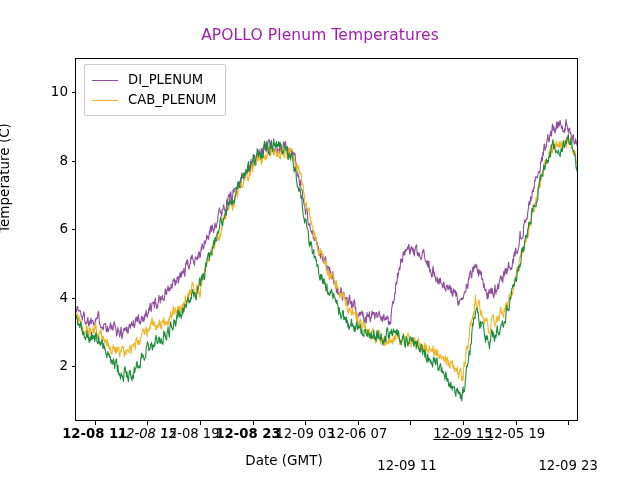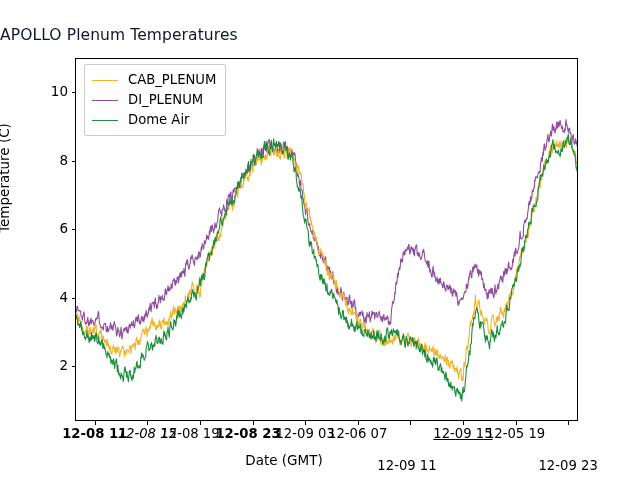--- a/index.html
+++ b/index.html
@@ -19,23 +19,23 @@
     position: relative;
     width: 640px;
     height: 480px;
     background: #ffffff;
   }
   #chart-title {
     position: absolute;
     left: 0;
     top: 26px;
     width: 640px;
-    text-align: left;
+    text-align: center;
     font-size: 15.5px;
-    color: #0f172a;
+    color: #a21caf;
     letter-spacing: 0.1px;
   }
   #plot-area {
     position: absolute;
     left: 75px;
     top: 58px;
     width: 503px;
     height: 363px;
     border: 1.1px solid #000000;
     box-sizing: border-box;
@@ -180,26 +180,22 @@
   <div id="plot-area">
     <svg id="plot-svg" viewBox="0 0 503 363" preserveAspectRatio="none">
         <polyline points="0.00,251.74 0.46,254.29 0.91,249.22 1.37,248.58 1.83,250.88 2.29,253.01 2.74,252.91 3.20,252.94 3.66,253.32 4.12,253.86 4.57,253.20 5.03,258.30 5.49,258.54 5.94,259.64 6.40,262.68 6.86,257.93 7.32,257.95 7.77,254.15 8.23,255.47 8.69,262.34 9.15,265.03 9.60,266.57 10.06,264.91 10.52,265.93 10.97,265.32 11.43,261.64 11.89,259.83 12.35,264.87 12.80,268.55 13.26,264.52 13.72,267.23 14.18,262.40 14.63,265.54 15.09,260.51 15.55,266.01 16.00,263.06 16.46,262.68 16.92,262.85 17.38,264.03 17.83,267.40 18.29,267.64 18.75,266.41 19.21,264.77 19.66,261.04 20.12,262.47 20.58,260.42 21.03,260.85 21.49,260.95 21.95,256.91 22.41,253.78 22.86,255.19 23.32,263.16 23.78,266.44 24.24,267.31 24.69,269.41 25.15,270.68 25.61,270.12 26.06,269.22 26.52,270.03 26.98,271.52 27.44,272.54 27.89,267.01 28.35,266.31 28.81,266.30 29.27,265.70 29.72,265.89 30.18,271.87 30.64,274.03 31.09,274.46 31.55,268.68 32.01,272.39 32.47,274.01 32.92,272.42 33.38,270.55 33.84,269.64 34.30,267.55 34.75,265.30 35.21,271.94 35.67,267.67 36.12,267.82 36.58,271.59 37.04,272.81 37.50,269.35 37.95,266.87 38.41,264.11 38.87,266.20 39.33,268.07 39.78,270.30 40.24,273.18 40.70,278.50 41.15,277.57 41.61,274.34 42.07,269.76 42.53,273.50 42.98,272.64 43.44,276.98 43.90,279.50 44.36,277.62 44.81,273.09 45.27,269.61 45.73,277.23 46.18,281.59 46.64,278.53 47.10,274.71 47.56,273.66 48.01,271.34 48.47,273.33 48.93,270.55 49.39,271.42 49.84,272.27 50.30,269.61 50.76,274.17 51.21,269.67 51.67,274.32 52.13,275.94 52.59,273.39 53.04,269.03 53.50,267.47 53.96,266.72 54.42,270.80 54.87,267.14 55.33,267.49 55.79,264.23 56.24,268.00 56.70,268.30 57.16,268.16 57.62,262.97 58.07,268.44 58.53,270.20 58.99,268.58 59.45,264.73 59.90,260.27 60.36,263.11 60.82,259.54 61.27,262.74 61.73,264.17 62.19,259.08 62.65,257.15 63.10,260.70 63.56,265.61 64.02,263.50 64.48,266.55 64.93,266.10 65.39,261.25 65.85,258.88 66.30,259.06 66.76,263.37 67.22,260.07 67.68,261.03 68.13,264.50 68.59,257.62 69.05,261.63 69.51,256.03 69.96,257.97 70.42,252.74 70.88,257.79 71.33,259.10 71.79,259.55 72.25,255.05 72.71,255.51 73.16,250.28 73.62,253.16 74.08,248.55 74.54,245.68 74.99,250.55 75.45,254.19 75.91,248.99 76.36,245.60 76.82,244.62 77.28,244.66 77.74,245.75 78.19,244.41 78.65,249.97 79.11,244.05 79.57,240.01 80.02,245.86 80.48,247.28 80.94,251.03 81.39,247.78 81.85,250.39 82.31,245.24 82.77,244.30 83.22,237.68 83.68,240.62 84.14,240.01 84.60,245.26 85.05,238.54 85.51,242.12 85.97,241.12 86.42,241.31 86.88,237.74 87.34,242.33 87.80,242.24 88.25,242.89 88.71,241.60 89.17,237.01 89.63,231.06 90.08,233.23 90.54,236.46 91.00,236.84 91.45,231.50 91.91,232.09 92.37,228.09 92.83,232.79 93.28,233.15 93.74,229.93 94.20,232.70 94.66,231.41 95.11,230.39 95.57,226.37 96.03,229.18 96.48,230.60 96.94,226.52 97.40,222.05 97.86,223.01 98.31,222.24 98.77,220.85 99.23,226.16 99.69,227.74 100.14,222.69 100.60,223.60 101.06,225.40 101.51,219.58 101.97,219.83 102.43,218.61 102.89,224.85 103.34,221.97 103.80,219.56 104.26,215.33 104.72,218.14 105.17,219.77 105.63,213.95 106.09,218.37 106.54,214.71 107.00,213.45 107.46,215.13 107.92,214.75 108.37,210.58 108.83,216.43 109.29,218.59 109.75,211.02 110.20,205.39 110.66,206.20 111.12,202.79 111.57,206.25 112.03,201.66 112.49,207.71 112.95,208.82 113.40,211.70 113.86,208.83 114.32,206.18 114.78,205.70 115.23,199.08 115.69,201.28 116.15,198.13 116.60,196.95 117.06,200.68 117.52,201.47 117.98,204.52 118.43,205.81 118.89,207.58 119.35,202.53 119.81,199.06 120.26,199.05 120.72,200.44 121.18,201.23 121.63,201.71 122.09,197.98 122.55,200.93 123.01,195.20 123.46,193.75 123.92,194.47 124.38,199.79 124.84,198.28 125.29,194.80 125.75,189.16 126.21,192.00 126.66,185.58 127.12,187.60 127.58,187.83 128.04,191.11 128.49,188.57 128.95,182.83 129.41,183.62 129.87,185.83 130.32,182.77 130.78,181.70 131.24,176.94 131.69,180.59 132.15,177.96 132.61,179.07 133.07,181.41 133.52,178.22 133.98,173.10 134.44,176.00 134.90,168.98 135.35,167.93 135.81,173.39 136.27,170.36 136.72,166.73 137.18,168.57 137.64,172.09 138.10,174.53 138.55,170.95 139.01,171.27 139.47,164.80 139.93,169.22 140.38,166.94 140.84,169.56 141.30,166.32 141.75,163.76 142.21,163.30 142.67,157.27 143.13,153.03 143.58,151.77 144.04,149.57 144.50,152.14 144.96,154.49 145.41,153.69 145.87,156.59 146.33,158.06 146.78,151.15 147.24,151.63 147.70,151.60 148.16,146.51 148.61,149.19 149.07,149.83 149.53,153.37 149.99,151.66 150.44,153.56 150.90,150.07 151.36,141.38 151.81,142.82 152.27,146.24 152.73,138.66 153.19,136.76 153.64,135.92 154.10,138.02 154.56,140.51 155.02,134.19 155.47,133.68 155.93,139.38 156.39,140.86 156.84,142.71 157.30,136.46 157.76,131.52 158.22,131.02 158.67,134.03 159.13,129.86 159.59,130.13 160.05,130.13 160.50,129.57 160.96,130.31 161.42,132.46 161.87,129.20 162.33,123.70 162.79,128.18 163.25,128.06 163.70,124.95 164.16,129.12 164.62,127.53 165.08,129.48 165.53,128.37 165.99,119.73 166.45,114.75 166.90,118.42 167.36,119.01 167.82,118.50 168.28,120.40 168.73,121.66 169.19,120.34 169.65,119.62 170.11,114.64 170.56,116.63 171.02,113.61 171.48,114.44 171.93,111.74 172.39,111.73 172.85,106.89 173.31,113.32 173.76,110.63 174.22,107.65 174.68,112.06 175.14,105.23 175.59,100.78 176.05,104.49 176.51,109.22 176.96,106.38 177.42,107.18 177.88,104.09 178.34,100.49 178.79,99.52 179.25,96.59 179.71,100.31 180.17,102.15 180.62,101.75 181.08,105.85 181.54,100.37 181.99,95.41 182.45,92.53 182.91,98.61 183.37,95.85 183.82,90.70 184.28,97.28 184.74,95.12 185.20,96.11 185.65,92.63 186.11,89.92 186.57,93.73 187.02,95.99 187.48,91.67 187.94,88.88 188.40,91.17 188.85,86.39 189.31,87.10 189.77,84.10 190.23,92.10 190.68,86.00 191.14,86.92 191.60,93.63 192.05,92.37 192.51,86.08 192.97,83.51 193.43,81.35 193.88,81.09 194.34,81.81 194.80,88.81 195.26,84.01 195.71,84.01 196.17,89.56 196.63,91.83 197.08,87.47 197.54,92.67 198.00,93.32 198.46,95.84 198.91,91.13 199.37,90.92 199.83,93.16 200.29,87.24 200.74,93.06 201.20,93.60 201.66,96.46 202.11,89.72 202.57,93.73 203.03,90.83 203.49,93.58 203.94,94.76 204.40,88.92 204.86,87.88 205.32,92.54 205.77,87.52 206.23,93.48 206.69,90.04 207.14,91.32 207.60,91.91 208.06,85.98 208.52,83.33 208.97,84.61 209.43,89.22 209.89,85.00 210.35,83.10 210.80,90.15 211.26,89.42 211.72,94.21 212.17,87.78 212.63,90.03 213.09,91.03 213.55,95.56 214.00,91.74 214.46,93.06 214.92,97.70 215.38,100.17 215.83,95.96 216.29,97.72 216.75,90.71 217.20,94.52 217.66,97.56 218.12,94.42 218.58,94.23 219.03,96.77 219.49,94.39 219.95,96.04 220.41,100.84 220.86,108.39 221.32,105.18 221.78,112.71 222.23,117.50 222.69,115.07 223.15,118.59 223.61,117.64 224.06,122.18 224.52,127.52 224.98,125.11 225.44,122.22 225.89,130.90 226.35,131.29 226.81,131.57 227.26,132.79 227.72,140.93 228.18,140.29 228.64,144.45 229.09,146.84 229.55,146.23 230.01,151.64 230.47,156.61 230.92,153.07 231.38,150.92 231.84,149.92 232.29,152.53 232.75,161.53 233.21,166.43 233.67,166.96 234.12,167.38 234.58,165.51 235.04,169.38 235.50,171.62 235.95,173.52 236.41,173.23 236.87,175.98 237.32,173.95 237.78,171.73 238.24,180.36 238.70,179.04 239.15,182.55 239.61,182.54 240.07,182.22 240.53,179.13 240.98,179.18 241.44,184.09 241.90,186.93 242.35,184.74 242.81,191.82 243.27,188.39 243.73,193.89 244.18,197.83 244.64,196.95 245.10,195.98 245.56,200.31 246.01,194.47 246.47,196.97 246.93,195.01 247.38,202.36 247.84,197.71 248.30,204.88 248.76,204.34 249.21,204.44 249.67,200.52 250.13,199.78 250.59,198.73 251.04,205.62 251.50,212.42 251.96,207.75 252.41,211.48 252.87,208.56 253.33,214.96 253.79,209.22 254.24,212.39 254.70,209.79 255.16,217.94 255.62,213.11 256.07,217.35 256.53,220.93 256.99,221.12 257.44,216.65 257.90,213.85 258.36,221.01 258.82,225.98 259.27,225.51 259.73,222.73 260.19,227.01 260.65,229.09 261.10,230.73 261.56,234.88 262.02,230.27 262.47,231.79 262.93,236.57 263.39,233.80 263.85,236.76 264.30,236.46 264.76,235.67 265.22,237.36 265.68,232.04 266.13,229.69 266.59,235.66 267.05,238.45 267.50,242.72 267.96,235.56 268.42,237.00 268.88,234.41 269.33,239.24 269.79,239.38 270.25,240.86 270.71,241.22 271.16,239.79 271.62,245.36 272.08,239.70 272.53,246.55 272.99,247.61 273.45,246.10 273.91,241.95 274.36,238.82 274.82,237.25 275.28,245.71 275.74,246.08 276.19,243.56 276.65,249.98 277.11,243.97 277.56,250.29 278.02,248.81 278.48,248.63 278.94,244.08 279.39,241.95 279.85,243.97 280.31,251.02 280.77,249.70 281.22,256.09 281.68,258.14 282.14,260.62 282.59,260.90 283.05,259.75 283.51,258.78 283.97,256.88 284.42,254.64 284.88,258.07 285.34,254.73 285.80,257.11 286.25,254.38 286.71,254.72 287.17,253.46 287.62,258.05 288.08,255.03 288.54,259.02 289.00,263.55 289.45,265.49 289.91,263.95 290.37,259.26 290.83,263.07 291.28,265.77 291.74,259.48 292.20,255.02 292.65,258.72 293.11,259.15 293.57,257.27 294.03,259.27 294.48,254.15 294.94,260.24 295.40,264.47 295.86,260.27 296.31,260.69 296.77,257.34 297.23,253.56 297.68,257.62 298.14,254.56 298.60,255.98 299.06,255.02 299.51,255.01 299.97,261.46 300.43,258.10 300.89,256.46 301.34,254.79 301.80,255.00 302.26,259.91 302.71,259.56 303.17,258.36 303.63,255.69 304.09,254.88 304.54,253.79 305.00,257.98 305.46,260.13 305.92,259.16 306.37,263.10 306.83,259.15 307.29,259.22 307.74,264.16 308.20,261.70 308.66,257.76 309.12,257.05 309.57,261.77 310.03,262.54 310.49,262.43 310.95,259.89 311.40,261.54 311.86,261.79 312.32,258.33 312.77,260.27 313.23,259.15 313.69,265.91 314.15,267.33 314.60,263.81 315.06,266.71 315.52,264.65 315.98,266.31 316.43,257.77 316.89,251.23 317.35,248.88 317.80,243.80 318.26,246.19 318.72,244.94 319.18,243.35 319.63,241.50 320.09,234.92 320.55,236.01 321.01,226.24 321.46,224.31 321.92,226.47 322.38,223.00 322.83,215.40 323.29,219.35 323.75,215.44 324.21,211.90 324.66,209.73 325.12,211.72 325.58,208.28 326.04,201.01 326.49,204.34 326.95,201.30 327.41,202.86 327.86,204.06 328.32,194.84 328.78,194.26 329.24,197.10 329.69,192.89 330.15,196.92 330.61,192.98 331.07,191.36 331.52,193.06 331.98,191.54 332.44,191.48 332.89,189.11 333.35,191.43 333.81,187.08 334.27,186.23 334.72,191.97 335.18,196.21 335.64,195.21 336.10,190.44 336.55,188.66 337.01,190.06 337.47,191.72 337.92,192.89 338.38,189.48 338.84,196.15 339.30,191.97 339.75,197.93 340.21,192.09 340.67,190.81 341.13,188.36 341.58,186.83 342.04,187.44 342.50,195.51 342.95,197.42 343.41,194.57 343.87,198.20 344.33,194.88 344.78,195.61 345.24,199.06 345.70,200.34 346.16,201.66 346.61,201.12 347.07,199.50 347.53,196.76 347.98,193.10 348.44,194.36 348.90,191.36 349.36,192.71 349.81,197.35 350.27,200.59 350.73,203.16 351.19,203.63 351.64,203.99 352.10,206.27 352.56,202.64 353.01,208.46 353.47,203.74 353.93,209.51 354.39,203.07 354.84,209.96 355.30,214.33 355.76,211.58 356.22,214.32 356.67,216.58 357.13,219.28 357.59,219.26 358.04,212.44 358.50,208.34 358.96,212.68 359.42,217.79 359.87,214.19 360.33,219.33 360.79,219.01 361.25,223.94 361.70,222.72 362.16,221.68 362.62,219.24 363.07,225.41 363.53,223.50 363.99,221.91 364.45,226.36 364.90,220.74 365.36,224.69 365.82,220.38 366.28,224.33 366.73,226.16 367.19,226.10 367.65,226.68 368.10,229.95 368.56,229.80 369.02,224.22 369.48,224.53 369.93,228.80 370.39,231.46 370.85,232.13 371.31,233.49 371.76,227.78 372.22,228.40 372.68,227.28 373.13,229.98 373.59,232.13 374.05,228.90 374.51,230.96 374.96,227.18 375.42,231.14 375.88,228.49 376.34,234.98 376.79,230.03 377.25,232.54 377.71,237.68 378.16,238.64 378.62,234.88 379.08,230.98 379.54,235.23 379.99,232.41 380.45,232.41 380.91,233.33 381.37,238.56 381.82,234.37 382.28,235.29 382.74,240.33 383.19,244.87 383.65,248.13 384.11,243.95 384.57,246.52 385.02,243.59 385.48,242.10 385.94,242.21 386.40,241.97 386.85,240.14 387.31,242.04 387.77,241.12 388.22,240.51 388.68,241.29 389.14,238.51 389.60,236.23 390.05,233.98 390.51,234.15 390.97,234.76 391.43,233.99 391.88,226.41 392.34,226.51 392.80,229.64 393.25,230.76 393.71,225.88 394.17,219.64 394.63,221.52 395.08,216.17 395.54,215.02 396.00,212.70 396.46,216.75 396.91,219.89 397.37,220.02 397.83,212.66 398.28,209.56 398.74,214.07 399.20,208.45 399.66,209.69 400.11,210.60 400.57,206.12 401.03,208.88 401.49,207.29 401.94,209.51 402.40,206.87 402.86,211.90 403.31,215.38 403.77,211.53 404.23,218.53 404.69,212.22 405.14,215.84 405.60,212.90 406.06,214.05 406.52,217.06 406.97,213.88 407.43,221.53 407.89,221.88 408.34,220.89 408.80,225.68 409.26,229.84 409.72,225.86 410.17,230.77 410.63,232.84 411.09,232.82 411.55,231.30 412.00,236.26 412.46,237.23 412.92,241.40 413.37,235.20 413.83,240.50 414.29,234.68 414.75,231.82 415.20,235.30 415.66,235.73 416.12,232.50 416.58,230.38 417.03,234.52 417.49,235.80 417.95,230.73 418.40,235.34 418.86,237.37 419.32,240.13 419.78,237.78 420.23,232.67 420.69,227.05 421.15,233.53 421.61,236.46 422.06,232.59 422.52,233.44 422.98,230.47 423.43,226.60 423.89,230.88 424.35,231.07 424.81,225.18 425.26,222.02 425.72,222.12 426.18,218.32 426.64,218.12 427.09,219.59 427.55,222.94 428.01,219.89 428.46,224.79 428.92,218.85 429.38,213.79 429.84,218.49 430.29,215.72 430.75,211.47 431.21,210.63 431.67,215.80 432.12,210.93 432.58,216.12 433.04,211.16 433.49,213.14 433.95,207.48 434.41,204.25 434.87,209.62 435.32,209.94 435.78,209.39 436.24,211.97 436.70,210.26 437.15,211.48 437.61,210.59 438.07,207.56 438.52,201.51 438.98,205.16 439.44,199.50 439.90,195.17 440.35,193.86 440.81,198.25 441.27,190.11 441.73,191.33 442.18,195.20 442.64,194.88 443.10,195.65 443.55,193.46 444.01,191.04 444.47,190.36 444.93,186.03 445.38,180.19 445.84,173.29 446.30,179.60 446.76,180.70 447.21,180.97 447.67,180.16 448.13,180.24 448.58,179.14 449.04,178.36 449.50,166.49 449.96,165.63 450.41,162.02 450.87,162.38 451.33,164.32 451.79,161.98 452.24,160.49 452.70,161.33 453.16,158.73 453.61,153.96 454.07,151.40 454.53,145.39 454.99,143.18 455.44,146.75 455.90,145.41 456.36,138.36 456.82,142.64 457.27,139.88 457.73,139.56 458.19,131.90 458.64,133.00 459.10,133.45 459.56,129.76 460.02,130.19 460.47,121.99 460.93,122.89 461.39,118.49 461.85,118.82 462.30,118.54 462.76,119.38 463.22,119.55 463.67,116.24 464.13,114.90 464.59,113.51 465.05,113.19 465.50,114.59 465.96,113.21 466.42,103.82 466.88,103.47 467.33,98.88 467.79,102.83 468.25,102.04 468.70,93.90 469.16,96.92 469.62,89.61 470.08,85.93 470.53,85.47 470.99,91.92 471.45,89.30 471.91,89.06 472.36,87.76 472.82,80.97 473.28,80.71 473.73,75.77 474.19,80.51 474.65,83.00 475.11,83.25 475.56,76.79 476.02,76.54 476.48,72.42 476.94,77.24 477.39,77.51 477.85,71.11 478.31,65.43 478.76,67.23 479.22,71.86 479.68,67.94 480.14,70.69 480.59,73.29 481.05,74.40 481.51,69.48 481.97,71.06 482.42,64.73 482.88,63.11 483.34,69.29 483.79,69.04 484.25,63.53 484.71,63.90 485.17,67.51 485.62,63.34 486.08,61.76 486.54,65.77 487.00,66.02 487.45,69.91 487.91,69.47 488.37,67.87 488.82,73.15 489.28,72.35 489.74,72.82 490.20,74.13 490.65,69.92 491.11,72.08 491.57,64.56 492.03,60.97 492.48,66.15 492.94,65.87 493.40,69.47 493.85,71.23 494.31,74.03 494.77,70.89 495.23,69.32 495.68,69.74 496.14,75.15 496.60,73.89 497.06,75.75 497.51,81.19 497.97,84.00 498.43,79.19 498.88,76.96 499.34,76.09 499.80,82.02 500.26,85.73 500.71,83.42 501.17,84.54 501.63,80.17 502.09,84.70 502.54,82.97 503.00,87.49" fill="none" stroke="#8e4e9e" stroke-width="1.1" stroke-linejoin="round" vector-effect="non-scaling-stroke"></polyline>
         <polyline points="0.00,256.62 0.46,260.01 0.91,256.66 1.37,255.56 1.83,257.31 2.29,265.22 2.74,260.47 3.20,259.01 3.66,263.46 4.12,262.01 4.57,266.84 5.03,268.37 5.49,266.69 5.94,271.57 6.40,269.63 6.86,271.04 7.32,274.38 7.77,276.36 8.23,276.83 8.69,277.49 9.15,275.49 9.60,273.25 10.06,273.55 10.52,267.50 10.97,274.39 11.43,269.68 11.89,271.98 12.35,275.94 12.80,277.36 13.26,274.79 13.72,270.20 14.18,269.61 14.63,274.48 15.09,277.26 15.55,277.65 16.00,275.50 16.46,271.88 16.92,272.45 17.38,269.77 17.83,275.86 18.29,274.78 18.75,271.65 19.21,266.62 19.66,270.80 20.12,266.96 20.58,274.32 21.03,278.83 21.49,281.46 21.95,276.77 22.41,280.75 22.86,278.87 23.32,275.08 23.78,274.49 24.24,273.33 24.69,275.84 25.15,271.87 25.61,278.18 26.06,284.10 26.52,281.36 26.98,278.22 27.44,278.99 27.89,283.03 28.35,283.20 28.81,284.98 29.27,281.48 29.72,284.78 30.18,282.87 30.64,288.10 31.09,288.09 31.55,282.10 32.01,288.65 32.47,285.92 32.92,290.46 33.38,291.60 33.84,292.46 34.30,288.70 34.75,293.40 35.21,296.21 35.67,294.78 36.12,296.82 36.58,290.04 37.04,289.98 37.50,287.47 37.95,291.31 38.41,290.11 38.87,294.58 39.33,289.86 39.78,296.27 40.24,292.68 40.70,290.08 41.15,294.97 41.61,293.65 42.07,290.43 42.53,289.52 42.98,290.21 43.44,297.10 43.90,299.24 44.36,296.29 44.81,293.30 45.27,293.96 45.73,290.96 46.18,290.24 46.64,288.92 47.10,288.48 47.56,291.64 48.01,293.50 48.47,299.48 48.93,296.09 49.39,293.54 49.84,293.62 50.30,297.54 50.76,293.16 51.21,292.13 51.67,292.65 52.13,293.54 52.59,293.55 53.04,295.30 53.50,291.60 53.96,287.88 54.42,289.38 54.87,290.59 55.33,296.16 55.79,290.04 56.24,288.34 56.70,287.40 57.16,289.49 57.62,287.64 58.07,285.57 58.53,285.98 58.99,287.03 59.45,292.27 59.90,285.87 60.36,281.67 60.82,279.72 61.27,281.80 61.73,285.45 62.19,287.06 62.65,282.97 63.10,286.78 63.56,283.15 64.02,287.04 64.48,284.25 64.93,280.00 65.39,279.84 65.85,276.19 66.30,275.22 66.76,274.29 67.22,271.43 67.68,271.95 68.13,273.41 68.59,277.08 69.05,276.27 69.51,271.68 69.96,271.51 70.42,269.25 70.88,275.61 71.33,279.08 71.79,272.90 72.25,271.01 72.71,273.73 73.16,273.57 73.62,272.16 74.08,268.71 74.54,271.23 74.99,264.64 75.45,266.13 75.91,263.47 76.36,260.18 76.82,267.21 77.28,263.43 77.74,264.95 78.19,268.88 78.65,264.63 79.11,267.27 79.57,267.70 80.02,272.14 80.48,268.49 80.94,272.08 81.39,267.76 81.85,268.35 82.31,270.20 82.77,268.10 83.22,265.32 83.68,262.31 84.14,268.13 84.60,264.07 85.05,270.65 85.51,268.66 85.97,271.49 86.42,265.22 86.88,262.47 87.34,263.04 87.80,265.51 88.25,259.99 88.71,264.64 89.17,267.67 89.63,266.51 90.08,263.99 90.54,264.19 91.00,267.07 91.45,265.42 91.91,264.16 92.37,268.84 92.83,261.83 93.28,265.68 93.74,259.70 94.20,259.42 94.66,256.93 95.11,253.60 95.57,261.69 96.03,257.65 96.48,259.06 96.94,256.01 97.40,251.58 97.86,248.75 98.31,256.90 98.77,254.17 99.23,252.52 99.69,250.24 100.14,253.83 100.60,257.06 101.06,255.48 101.51,253.00 101.97,249.05 102.43,253.49 102.89,248.65 103.34,251.56 103.80,254.51 104.26,248.29 104.72,248.37 105.17,253.10 105.63,254.40 106.09,252.88 106.54,246.89 107.00,247.11 107.46,250.05 107.92,244.54 108.37,247.17 108.83,248.97 109.29,246.26 109.75,238.10 110.20,242.74 110.66,244.73 111.12,246.49 111.57,244.58 112.03,237.86 112.49,235.41 112.95,237.03 113.40,239.97 113.86,232.65 114.32,237.25 114.78,234.43 115.23,231.87 115.69,236.04 116.15,229.14 116.60,224.30 117.06,224.95 117.52,227.15 117.98,227.36 118.43,231.71 118.89,234.24 119.35,235.60 119.81,237.07 120.26,238.39 120.72,233.98 121.18,226.53 121.63,233.47 122.09,230.87 122.55,236.06 123.01,230.79 123.46,234.21 123.92,237.07 124.38,239.94 124.84,237.45 125.29,228.96 125.75,224.62 126.21,228.03 126.66,220.18 127.12,216.31 127.58,217.88 128.04,221.77 128.49,218.41 128.95,210.37 129.41,213.47 129.87,213.22 130.32,209.14 130.78,205.20 131.24,207.92 131.69,199.57 132.15,202.43 132.61,201.54 133.07,203.02 133.52,203.70 133.98,197.94 134.44,198.93 134.90,197.35 135.35,192.03 135.81,192.79 136.27,193.42 136.72,196.64 137.18,190.80 137.64,187.91 138.10,183.52 138.55,188.49 139.01,190.34 139.47,186.85 139.93,182.98 140.38,181.68 140.84,181.07 141.30,176.00 141.75,174.70 142.21,177.03 142.67,178.73 143.13,181.78 143.58,182.79 144.04,182.02 144.50,175.74 144.96,178.62 145.41,178.52 145.87,169.44 146.33,171.77 146.78,164.14 147.24,160.44 147.70,159.87 148.16,162.10 148.61,158.22 149.07,156.78 149.53,161.30 149.99,154.97 150.44,160.45 150.90,155.27 151.36,151.45 151.81,152.87 152.27,150.63 152.73,149.83 153.19,151.74 153.64,150.01 154.10,144.70 154.56,141.52 155.02,141.19 155.47,144.79 155.93,144.97 156.39,145.09 156.84,149.93 157.30,152.29 157.76,146.42 158.22,144.47 158.67,148.45 159.13,143.41 159.59,140.75 160.05,135.37 160.50,132.23 160.96,135.52 161.42,133.48 161.87,133.23 162.33,139.17 162.79,132.85 163.25,129.66 163.70,128.20 164.16,128.49 164.62,128.69 165.08,124.22 165.53,125.71 165.99,122.75 166.45,128.74 166.90,128.12 167.36,129.42 167.82,127.90 168.28,122.78 168.73,122.92 169.19,119.00 169.65,115.85 170.11,116.54 170.56,112.75 171.02,112.08 171.48,114.05 171.93,120.57 172.39,121.90 172.85,119.25 173.31,122.64 173.76,118.26 174.22,112.71 174.68,117.38 175.14,115.02 175.59,110.99 176.05,106.03 176.51,107.12 176.96,108.93 177.42,113.88 177.88,108.25 178.34,105.17 178.79,104.62 179.25,100.33 179.71,107.61 180.17,105.83 180.62,106.63 181.08,103.69 181.54,99.40 181.99,97.10 182.45,99.44 182.91,102.30 183.37,101.16 183.82,100.76 184.28,96.21 184.74,100.91 185.20,97.03 185.65,102.93 186.11,106.48 186.57,99.52 187.02,103.62 187.48,98.24 187.94,98.72 188.40,96.40 188.85,98.71 189.31,100.18 189.77,101.61 190.23,96.25 190.68,96.40 191.14,100.67 191.60,100.30 192.05,98.11 192.51,91.91 192.97,89.02 193.43,87.52 193.88,91.57 194.34,89.95 194.80,91.81 195.26,97.63 195.71,96.37 196.17,90.74 196.63,92.53 197.08,88.38 197.54,87.64 198.00,94.31 198.46,90.80 198.91,96.68 199.37,92.96 199.83,92.57 200.29,92.87 200.74,89.85 201.20,96.07 201.66,98.09 202.11,94.67 202.57,97.77 203.03,91.89 203.49,95.36 203.94,98.29 204.40,99.96 204.86,98.06 205.32,100.66 205.77,92.17 206.23,87.61 206.69,95.15 207.14,88.69 207.60,95.74 208.06,90.78 208.52,96.05 208.97,99.63 209.43,98.01 209.89,93.81 210.35,91.58 210.80,87.06 211.26,90.76 211.72,96.93 212.17,100.63 212.63,94.76 213.09,96.27 213.55,94.10 214.00,88.94 214.46,93.57 214.92,89.44 215.38,94.84 215.83,89.95 216.29,90.92 216.75,97.60 217.20,99.25 217.66,102.31 218.12,96.68 218.58,99.83 219.03,100.68 219.49,100.91 219.95,105.50 220.41,109.50 220.86,111.36 221.32,113.33 221.78,105.49 222.23,108.70 222.69,107.61 223.15,110.83 223.61,107.55 224.06,114.99 224.52,112.74 224.98,115.05 225.44,116.17 225.89,115.12 226.35,117.72 226.81,126.24 227.26,124.83 227.72,125.49 228.18,127.13 228.64,135.00 229.09,135.31 229.55,141.15 230.01,147.07 230.47,146.73 230.92,147.32 231.38,144.14 231.84,152.07 232.29,152.62 232.75,152.94 233.21,151.93 233.67,150.98 234.12,149.63 234.58,157.28 235.04,160.15 235.50,159.00 235.95,166.32 236.41,163.35 236.87,166.99 237.32,168.06 237.78,169.10 238.24,175.19 238.70,178.98 239.15,176.55 239.61,173.69 240.07,178.04 240.53,181.30 240.98,182.38 241.44,179.80 241.90,185.63 242.35,190.85 242.81,191.13 243.27,193.83 243.73,196.46 244.18,197.21 244.64,195.52 245.10,190.52 245.56,192.82 246.01,194.78 246.47,192.57 246.93,198.43 247.38,197.61 247.84,195.08 248.30,199.91 248.76,198.89 249.21,205.94 249.67,203.23 250.13,203.58 250.59,205.77 251.04,208.32 251.50,205.17 251.96,211.92 252.41,217.14 252.87,214.47 253.33,211.17 253.79,217.23 254.24,221.56 254.70,218.98 255.16,216.83 255.62,215.80 256.07,220.84 256.53,217.12 256.99,215.77 257.44,216.36 257.90,215.34 258.36,220.89 258.82,218.55 259.27,223.17 259.73,226.21 260.19,225.87 260.65,230.94 261.10,226.21 261.56,222.68 262.02,230.77 262.47,228.67 262.93,229.62 263.39,230.07 263.85,234.28 264.30,235.16 264.76,240.24 265.22,238.98 265.68,235.51 266.13,237.59 266.59,237.71 267.05,235.36 267.50,236.18 267.96,240.06 268.42,235.69 268.88,239.75 269.33,241.78 269.79,238.81 270.25,243.35 270.71,248.18 271.16,241.78 271.62,244.64 272.08,249.43 272.53,253.70 272.99,253.96 273.45,256.23 273.91,250.88 274.36,250.60 274.82,253.39 275.28,251.15 275.74,252.14 276.19,257.23 276.65,256.76 277.11,256.30 277.56,250.17 278.02,256.13 278.48,256.91 278.94,255.98 279.39,254.64 279.85,255.33 280.31,254.67 280.77,254.73 281.22,261.14 281.68,264.66 282.14,260.50 282.59,255.80 283.05,263.03 283.51,268.00 283.97,269.41 284.42,265.62 284.88,263.96 285.34,261.28 285.80,262.66 286.25,264.79 286.71,270.47 287.17,270.48 287.62,271.08 288.08,267.38 288.54,263.42 289.00,264.76 289.45,268.10 289.91,270.00 290.37,267.30 290.83,270.98 291.28,276.53 291.74,271.74 292.20,276.00 292.65,272.66 293.11,277.76 293.57,273.34 294.03,276.40 294.48,271.47 294.94,276.96 295.40,276.38 295.86,280.62 296.31,282.58 296.77,277.16 297.23,273.00 297.68,273.42 298.14,270.46 298.60,276.19 299.06,278.70 299.51,281.07 299.97,279.10 300.43,281.97 300.89,285.70 301.34,284.71 301.80,283.03 302.26,282.52 302.71,277.09 303.17,277.06 303.63,273.42 304.09,273.73 304.54,272.78 305.00,273.70 305.46,281.61 305.92,286.86 306.37,283.85 306.83,282.84 307.29,280.62 307.74,283.35 308.20,285.88 308.66,280.33 309.12,282.55 309.57,287.86 310.03,288.28 310.49,286.21 310.95,287.14 311.40,285.89 311.86,282.32 312.32,284.91 312.77,286.66 313.23,284.66 313.69,285.78 314.15,280.87 314.60,284.79 315.06,279.36 315.52,284.75 315.98,284.73 316.43,284.49 316.89,282.50 317.35,284.50 317.80,286.64 318.26,282.29 318.72,279.88 319.18,284.47 319.63,278.53 320.09,282.03 320.55,276.87 321.01,282.14 321.46,276.07 321.92,276.51 322.38,276.29 322.83,274.82 323.29,280.85 323.75,277.32 324.21,280.68 324.66,282.07 325.12,287.07 325.58,284.41 326.04,287.38 326.49,285.54 326.95,285.32 327.41,282.91 327.86,279.75 328.32,276.09 328.78,279.08 329.24,282.19 329.69,286.69 330.15,285.15 330.61,288.81 331.07,284.33 331.52,281.72 331.98,284.38 332.44,278.87 332.89,276.25 333.35,275.49 333.81,276.66 334.27,279.43 334.72,286.34 335.18,281.44 335.64,285.59 336.10,286.27 336.55,289.50 337.01,285.56 337.47,283.23 337.92,284.11 338.38,279.90 338.84,286.41 339.30,288.75 339.75,282.72 340.21,280.09 340.67,286.19 341.13,285.53 341.58,283.95 342.04,285.70 342.50,285.11 342.95,289.92 343.41,284.51 343.87,280.29 344.33,284.97 344.78,289.06 345.24,290.59 345.70,285.87 346.16,287.62 346.61,291.33 347.07,293.70 347.53,290.82 347.98,287.88 348.44,290.30 348.90,290.22 349.36,294.20 349.81,289.71 350.27,285.35 350.73,290.91 351.19,294.28 351.64,287.39 352.10,290.96 352.56,293.15 353.01,292.07 353.47,294.70 353.93,295.66 354.39,294.66 354.84,288.36 355.30,292.00 355.76,292.07 356.22,291.85 356.67,294.08 357.13,291.74 357.59,294.11 358.04,291.75 358.50,288.31 358.96,295.05 359.42,298.13 359.87,295.75 360.33,291.05 360.79,294.14 361.25,298.50 361.70,297.11 362.16,292.58 362.62,298.20 363.07,292.63 363.53,299.95 363.99,299.91 364.45,299.36 364.90,301.18 365.36,296.64 365.82,297.45 366.28,298.82 366.73,301.79 367.19,299.27 367.65,299.11 368.10,300.38 368.56,299.76 369.02,300.49 369.48,303.56 369.93,304.15 370.39,300.52 370.85,297.86 371.31,303.16 371.76,307.41 372.22,302.19 372.68,299.96 373.13,299.94 373.59,308.49 374.05,303.55 374.51,307.52 374.96,310.48 375.42,310.93 375.88,306.29 376.34,303.74 376.79,305.12 377.25,306.12 377.71,303.23 378.16,307.42 378.62,311.23 379.08,307.78 379.54,308.70 379.99,314.51 380.45,311.70 380.91,310.94 381.37,311.01 381.82,314.07 382.28,311.93 382.74,309.43 383.19,316.70 383.65,315.26 384.11,321.23 384.57,317.79 385.02,313.34 385.48,313.01 385.94,311.30 386.40,310.89 386.85,319.35 387.31,323.36 387.77,319.45 388.22,323.41 388.68,322.40 389.14,312.20 389.60,304.66 390.05,309.40 390.51,306.21 390.97,306.45 391.43,296.49 391.88,290.68 392.34,288.69 392.80,289.56 393.25,292.26 393.71,286.87 394.17,281.28 394.63,280.76 395.08,273.86 395.54,268.76 396.00,263.98 396.46,268.38 396.91,262.98 397.37,262.40 397.83,261.91 398.28,257.68 398.74,260.94 399.20,254.31 399.66,256.64 400.11,248.06 400.57,244.97 401.03,237.49 401.49,244.14 401.94,249.02 402.40,250.79 402.86,250.39 403.31,248.14 403.77,245.71 404.23,242.73 404.69,242.39 405.14,247.15 405.60,252.13 406.06,255.57 406.52,257.80 406.97,252.96 407.43,255.33 407.89,259.32 408.34,259.46 408.80,260.49 409.26,263.92 409.72,265.56 410.17,266.56 410.63,260.45 411.09,262.64 411.55,262.97 412.00,263.06 412.46,260.29 412.92,263.97 413.37,265.28 413.83,273.01 414.29,275.24 414.75,275.86 415.20,276.74 415.66,273.18 416.12,273.24 416.58,267.63 417.03,262.53 417.49,258.97 417.95,258.87 418.40,258.26 418.86,256.87 419.32,262.08 419.78,264.88 420.23,265.50 420.69,269.34 421.15,265.25 421.61,265.84 422.06,259.75 422.52,262.12 422.98,264.09 423.43,258.34 423.89,259.27 424.35,262.01 424.81,263.12 425.26,255.70 425.72,254.29 426.18,249.66 426.64,250.40 427.09,256.23 427.55,253.83 428.01,254.37 428.46,257.16 428.92,258.38 429.38,259.96 429.84,250.83 430.29,254.17 430.75,253.17 431.21,246.22 431.67,250.53 432.12,252.52 432.58,244.62 433.04,247.75 433.49,250.89 433.95,243.88 434.41,243.32 434.87,236.98 435.32,241.70 435.78,238.33 436.24,234.64 436.70,233.89 437.15,233.52 437.61,236.09 438.07,237.17 438.52,236.65 438.98,233.48 439.44,229.77 439.90,225.17 440.35,223.87 440.81,220.39 441.27,217.85 441.73,223.20 442.18,215.10 442.64,210.01 443.10,213.35 443.55,214.31 444.01,209.31 444.47,209.41 444.93,203.29 445.38,199.68 445.84,198.52 446.30,199.03 446.76,195.45 447.21,191.22 447.67,196.42 448.13,191.91 448.58,193.94 449.04,194.33 449.50,188.30 449.96,192.04 450.41,188.21 450.87,184.66 451.33,182.68 451.79,184.52 452.24,179.38 452.70,176.51 453.16,179.38 453.61,179.84 454.07,178.49 454.53,172.06 454.99,170.10 455.44,167.47 455.90,163.52 456.36,165.58 456.82,167.88 457.27,159.88 457.73,157.77 458.19,150.73 458.64,151.14 459.10,152.09 459.56,153.51 460.02,153.74 460.47,145.32 460.93,147.64 461.39,147.25 461.85,139.11 462.30,139.33 462.76,141.58 463.22,135.36 463.67,129.04 464.13,131.49 464.59,126.70 465.05,124.51 465.50,127.84 465.96,129.60 466.42,122.13 466.88,123.03 467.33,116.10 467.79,118.11 468.25,112.76 468.70,117.73 469.16,111.10 469.62,109.73 470.08,104.13 470.53,105.41 470.99,101.88 471.45,102.14 471.91,101.16 472.36,104.95 472.82,104.85 473.28,103.39 473.73,104.19 474.19,103.83 474.65,98.27 475.11,92.05 475.56,95.20 476.02,92.47 476.48,88.42 476.94,86.35 477.39,90.15 477.85,92.13 478.31,94.47 478.76,88.93 479.22,86.56 479.68,81.88 480.14,86.02 480.59,88.14 481.05,86.86 481.51,88.76 481.97,85.42 482.42,82.25 482.88,87.88 483.34,87.09 483.79,85.80 484.25,88.46 484.71,85.81 485.17,82.93 485.62,88.96 486.08,84.76 486.54,88.03 487.00,82.61 487.45,88.45 487.91,92.45 488.37,89.84 488.82,89.82 489.28,86.39 489.74,85.98 490.20,86.16 490.65,82.43 491.11,80.90 491.57,85.01 492.03,87.92 492.48,89.31 492.94,82.76 493.40,79.18 493.85,77.14 494.31,82.76 494.77,83.90 495.23,84.01 495.68,86.03 496.14,80.80 496.60,78.83 497.06,83.60 497.51,89.98 497.97,89.01 498.43,90.93 498.88,93.31 499.34,95.59 499.80,91.64 500.26,94.84 500.71,95.88 501.17,93.05 501.63,96.71 502.09,103.24 502.54,104.28 503.00,105.73" fill="none" stroke="#f0b429" stroke-width="1.1" stroke-linejoin="round" vector-effect="non-scaling-stroke"></polyline>
         <polyline points="0.00,261.52 0.46,258.08 0.91,261.13 1.37,260.86 1.83,267.47 2.29,267.58 2.74,266.25 3.20,266.48 3.66,269.89 4.12,269.17 4.57,265.40 5.03,264.02 5.49,272.47 5.94,270.31 6.40,275.14 6.86,277.48 7.32,275.63 7.77,274.11 8.23,278.54 8.69,280.57 9.15,280.15 9.60,282.33 10.06,279.07 10.52,278.15 10.97,273.68 11.43,280.28 11.89,276.57 12.35,278.92 12.80,282.33 13.26,285.22 13.72,281.02 14.18,279.57 14.63,283.54 15.09,280.04 15.55,274.75 16.00,282.20 16.46,277.69 16.92,278.01 17.38,281.11 17.83,280.18 18.29,278.05 18.75,284.03 19.21,282.35 19.66,276.57 20.12,275.33 20.58,277.17 21.03,284.29 21.49,285.30 21.95,286.60 22.41,284.16 22.86,279.09 23.32,284.49 23.78,286.75 24.24,284.74 24.69,288.09 25.15,286.81 25.61,284.15 26.06,282.09 26.52,283.60 26.98,291.07 27.44,287.54 27.89,286.03 28.35,291.59 28.81,289.34 29.27,292.71 29.72,293.81 30.18,297.67 30.64,297.67 31.09,300.38 31.55,295.17 32.01,294.12 32.47,296.98 32.92,297.90 33.38,296.48 33.84,300.21 34.30,298.87 34.75,302.55 35.21,306.48 35.67,302.53 36.12,303.03 36.58,304.95 37.04,307.44 37.50,301.48 37.95,303.02 38.41,305.36 38.87,311.28 39.33,305.88 39.78,304.84 40.24,301.95 40.70,301.75 41.15,309.11 41.61,314.81 42.07,308.05 42.53,313.50 42.98,317.58 43.44,315.99 43.90,318.07 44.36,319.60 44.81,321.75 45.27,315.45 45.73,318.66 46.18,317.89 46.64,318.81 47.10,321.94 47.56,324.19 48.01,318.97 48.47,312.45 48.93,310.11 49.39,309.58 49.84,314.58 50.30,314.03 50.76,319.84 51.21,314.48 51.67,319.10 52.13,321.58 52.59,324.42 53.04,319.93 53.50,313.71 53.96,313.45 54.42,313.26 54.87,318.63 55.33,319.85 55.79,322.59 56.24,323.25 56.70,317.87 57.16,318.40 57.62,321.11 58.07,314.98 58.53,309.72 58.99,315.20 59.45,311.39 59.90,311.53 60.36,310.02 60.82,305.29 61.27,304.06 61.73,309.86 62.19,309.74 62.65,310.87 63.10,308.71 63.56,308.16 64.02,310.23 64.48,310.64 64.93,302.23 65.39,299.15 65.85,295.57 66.30,300.54 66.76,297.14 67.22,297.86 67.68,298.14 68.13,301.05 68.59,302.96 69.05,301.40 69.51,300.70 69.96,299.60 70.42,291.08 70.88,288.60 71.33,287.18 71.79,284.12 72.25,285.79 72.71,287.68 73.16,293.19 73.62,293.03 74.08,291.11 74.54,290.96 74.99,286.62 75.45,287.02 75.91,285.13 76.36,290.79 76.82,292.80 77.28,287.56 77.74,289.63 78.19,288.16 78.65,286.11 79.11,288.92 79.57,282.08 80.02,279.85 80.48,277.97 80.94,281.10 81.39,285.84 81.85,285.92 82.31,285.79 82.77,280.71 83.22,280.93 83.68,279.59 84.14,285.03 84.60,286.09 85.05,283.37 85.51,280.82 85.97,284.25 86.42,286.34 86.88,284.28 87.34,286.92 87.80,278.39 88.25,273.40 88.71,278.56 89.17,275.14 89.63,278.15 90.08,280.51 90.54,282.17 91.00,282.45 91.45,273.98 91.91,274.44 92.37,269.69 92.83,273.87 93.28,277.49 93.74,279.81 94.20,271.01 94.66,266.09 95.11,263.95 95.57,268.50 96.03,269.86 96.48,270.47 96.94,272.46 97.40,272.33 97.86,269.16 98.31,262.06 98.77,265.24 99.23,262.90 99.69,267.37 100.14,268.69 100.60,264.33 101.06,258.10 101.51,261.35 101.97,256.41 102.43,252.51 102.89,253.35 103.34,259.27 103.80,259.55 104.26,253.86 104.72,257.88 105.17,256.96 105.63,260.97 106.09,258.62 106.54,256.41 107.00,250.37 107.46,255.93 107.92,250.16 108.37,253.75 108.83,250.27 109.29,246.49 109.75,246.91 110.20,248.47 110.66,250.36 111.12,243.28 111.57,243.52 112.03,241.59 112.49,239.38 112.95,242.80 113.40,245.24 113.86,242.66 114.32,244.46 114.78,244.05 115.23,239.81 115.69,241.67 116.15,235.85 116.60,235.57 117.06,231.77 117.52,233.89 117.98,236.15 118.43,239.61 118.89,234.84 119.35,234.74 119.81,238.04 120.26,240.96 120.72,242.38 121.18,237.33 121.63,234.08 122.09,228.96 122.55,232.05 123.01,228.50 123.46,228.08 123.92,222.84 124.38,219.84 124.84,227.71 125.29,223.56 125.75,222.03 126.21,217.49 126.66,222.25 127.12,220.18 127.58,215.46 128.04,216.26 128.49,219.85 128.95,221.89 129.41,217.80 129.87,209.54 130.32,205.01 130.78,208.86 131.24,203.77 131.69,201.73 132.15,198.96 132.61,196.02 133.07,194.62 133.52,198.25 133.98,202.29 134.44,195.41 134.90,196.01 135.35,194.69 135.81,196.00 136.27,197.25 136.72,188.90 137.18,191.13 137.64,189.53 138.10,183.71 138.55,182.19 139.01,186.81 139.47,180.58 139.93,179.06 140.38,183.54 140.84,182.91 141.30,182.42 141.75,175.83 142.21,173.58 142.67,173.74 143.13,175.28 143.58,170.96 144.04,170.10 144.50,164.04 144.96,160.46 145.41,158.75 145.87,162.68 146.33,166.26 146.78,164.00 147.24,167.86 147.70,162.83 148.16,160.91 148.61,159.46 149.07,159.30 149.53,155.13 149.99,155.68 150.44,152.52 150.90,157.08 151.36,150.95 151.81,151.16 152.27,150.01 152.73,147.19 153.19,144.30 153.64,147.07 154.10,143.53 154.56,140.27 155.02,145.11 155.47,143.85 155.93,146.81 156.39,141.21 156.84,143.96 157.30,146.44 157.76,143.82 158.22,142.40 158.67,143.09 159.13,144.60 159.59,137.89 160.05,138.20 160.50,136.21 160.96,129.94 161.42,128.76 161.87,130.50 162.33,127.45 162.79,127.03 163.25,123.49 163.70,129.33 164.16,129.37 164.62,122.57 165.08,124.09 165.53,118.94 165.99,119.73 166.45,119.91 166.90,118.92 167.36,118.56 167.82,114.72 168.28,115.97 168.73,119.51 169.19,115.33 169.65,113.87 170.11,116.63 170.56,110.73 171.02,114.22 171.48,112.45 171.93,114.90 172.39,107.27 172.85,104.94 173.31,102.99 173.76,109.71 174.22,110.80 174.68,112.83 175.14,108.22 175.59,104.42 176.05,105.23 176.51,103.97 176.96,104.10 177.42,101.80 177.88,96.67 178.34,96.23 178.79,101.61 179.25,105.11 179.71,106.79 180.17,101.97 180.62,99.84 181.08,97.48 181.54,95.37 181.99,90.27 182.45,95.69 182.91,96.18 183.37,98.59 183.82,93.57 184.28,94.30 184.74,95.82 185.20,96.79 185.65,100.17 186.11,94.68 186.57,96.27 187.02,99.35 187.48,97.96 187.94,99.04 188.40,91.13 188.85,85.67 189.31,82.85 189.77,90.10 190.23,87.57 190.68,91.57 191.14,86.44 191.60,82.73 192.05,85.16 192.51,89.15 192.97,91.90 193.43,94.56 193.88,95.95 194.34,96.58 194.80,88.05 195.26,89.98 195.71,88.32 196.17,81.87 196.63,88.96 197.08,90.56 197.54,93.24 198.00,85.14 198.46,80.24 198.91,85.24 199.37,87.39 199.83,84.95 200.29,85.91 200.74,88.95 201.20,82.75 201.66,85.46 202.11,88.63 202.57,86.05 203.03,87.55 203.49,83.06 203.94,86.78 204.40,88.40 204.86,83.67 205.32,86.86 205.77,85.44 206.23,88.54 206.69,93.45 207.14,95.49 207.60,94.30 208.06,92.26 208.52,94.39 208.97,90.13 209.43,87.20 209.89,87.20 210.35,88.50 210.80,91.87 211.26,90.71 211.72,88.46 212.17,92.75 212.63,98.56 213.09,100.97 213.55,94.88 214.00,98.30 214.46,98.77 214.92,97.06 215.38,101.45 215.83,97.58 216.29,96.15 216.75,92.81 217.20,97.16 217.66,98.16 218.12,105.48 218.58,109.51 219.03,113.60 219.49,111.19 219.95,108.64 220.41,111.35 220.86,113.83 221.32,121.37 221.78,124.73 222.23,128.55 222.69,128.22 223.15,130.17 223.61,132.88 224.06,129.30 224.52,132.88 224.98,131.20 225.44,134.42 225.89,140.07 226.35,137.65 226.81,141.10 227.26,148.21 227.72,153.14 228.18,157.68 228.64,158.83 229.09,161.32 229.55,165.15 230.01,161.40 230.47,160.82 230.92,161.01 231.38,165.51 231.84,169.09 232.29,170.15 232.75,171.65 233.21,173.55 233.67,182.46 234.12,186.91 234.58,188.46 235.04,183.44 235.50,183.44 235.95,187.31 236.41,184.38 236.87,190.14 237.32,195.89 237.78,194.53 238.24,194.89 238.70,191.49 239.15,200.34 239.61,198.92 240.07,198.34 240.53,198.67 240.98,202.86 241.44,201.86 241.90,208.59 242.35,208.39 242.81,206.67 243.27,210.25 243.73,216.01 244.18,217.99 244.64,220.90 245.10,222.47 245.56,216.65 246.01,221.17 246.47,216.85 246.93,217.48 247.38,224.62 247.84,225.96 248.30,220.90 248.76,225.30 249.21,221.24 249.67,226.45 250.13,224.78 250.59,229.31 251.04,233.49 251.50,230.52 251.96,226.09 252.41,233.84 252.87,236.75 253.33,234.85 253.79,237.05 254.24,237.24 254.70,237.85 255.16,233.24 255.62,235.75 256.07,233.95 256.53,231.45 256.99,234.06 257.44,237.25 257.90,241.29 258.36,238.34 258.82,235.51 259.27,239.05 259.73,239.65 260.19,240.17 260.65,243.99 261.10,242.55 261.56,245.79 262.02,242.27 262.47,247.06 262.93,247.31 263.39,252.94 263.85,257.10 264.30,249.96 264.76,254.48 265.22,255.13 265.68,258.12 266.13,261.43 266.59,259.17 267.05,259.41 267.50,253.86 267.96,252.63 268.42,253.72 268.88,262.04 269.33,259.34 269.79,259.64 270.25,262.24 270.71,259.92 271.16,265.19 271.62,259.54 272.08,265.21 272.53,263.27 272.99,269.57 273.45,266.13 273.91,271.63 274.36,271.57 274.82,268.59 275.28,268.62 275.74,268.32 276.19,264.81 276.65,261.43 277.11,269.18 277.56,265.95 278.02,268.21 278.48,268.05 278.94,271.48 279.39,273.70 279.85,269.11 280.31,273.94 280.77,271.16 281.22,267.59 281.68,265.54 282.14,264.01 282.59,271.85 283.05,271.57 283.51,268.29 283.97,269.79 284.42,270.29 284.88,270.41 285.34,266.37 285.80,272.14 286.25,276.38 286.71,271.93 287.17,273.12 287.62,277.97 288.08,277.75 288.54,277.42 289.00,279.33 289.45,271.93 289.91,272.71 290.37,271.61 290.83,274.59 291.28,276.01 291.74,277.30 292.20,278.96 292.65,278.37 293.11,272.33 293.57,277.09 294.03,276.76 294.48,280.26 294.94,276.26 295.40,278.72 295.86,280.73 296.31,274.64 296.77,280.15 297.23,280.77 297.68,278.46 298.14,281.24 298.60,276.46 299.06,272.72 299.51,278.87 299.97,282.14 300.43,279.59 300.89,279.69 301.34,283.48 301.80,276.35 302.26,272.87 302.71,278.37 303.17,281.46 303.63,274.44 304.09,279.28 304.54,280.46 305.00,281.11 305.46,283.07 305.92,278.28 306.37,276.07 306.83,281.58 307.29,282.47 307.74,285.93 308.20,287.79 308.66,283.14 309.12,285.32 309.57,283.74 310.03,278.65 310.49,280.89 310.95,284.57 311.40,277.98 311.86,272.91 312.32,270.25 312.77,270.32 313.23,273.76 313.69,280.52 314.15,277.49 314.60,280.56 315.06,275.10 315.52,273.78 315.98,276.19 316.43,274.40 316.89,271.92 317.35,277.64 317.80,278.39 318.26,275.25 318.72,271.41 319.18,272.84 319.63,274.85 320.09,274.15 320.55,275.45 321.01,273.26 321.46,273.13 321.92,276.89 322.38,271.78 322.83,278.37 323.29,276.03 323.75,273.41 324.21,276.70 324.66,281.52 325.12,284.39 325.58,282.69 326.04,284.94 326.49,287.35 326.95,284.01 327.41,281.90 327.86,279.11 328.32,280.59 328.78,276.73 329.24,278.66 329.69,284.08 330.15,288.50 330.61,290.16 331.07,284.08 331.52,278.77 331.98,281.79 332.44,281.58 332.89,287.10 333.35,288.87 333.81,284.93 334.27,286.49 334.72,282.82 335.18,280.20 335.64,279.41 336.10,279.58 336.55,283.37 337.01,281.31 337.47,284.33 337.92,280.38 338.38,280.50 338.84,287.72 339.30,288.85 339.75,284.28 340.21,286.15 340.67,283.99 341.13,284.90 341.58,291.68 342.04,286.18 342.50,283.16 342.95,287.26 343.41,288.04 343.87,291.05 344.33,291.57 344.78,293.99 345.24,291.21 345.70,294.78 346.16,290.43 346.61,287.68 347.07,286.75 347.53,291.37 347.98,297.20 348.44,294.62 348.90,293.70 349.36,291.65 349.81,294.49 350.27,299.86 350.73,293.22 351.19,296.61 351.64,302.42 352.10,303.15 352.56,305.23 353.01,297.01 353.47,299.32 353.93,303.85 354.39,300.76 354.84,301.58 355.30,302.11 355.76,305.51 356.22,302.96 356.67,305.34 357.13,307.46 357.59,305.69 358.04,309.91 358.50,304.94 358.96,299.60 359.42,302.22 359.87,304.69 360.33,300.78 360.79,306.45 361.25,307.45 361.70,303.22 362.16,300.64 362.62,302.25 363.07,307.68 363.53,313.24 363.99,310.77 364.45,313.01 364.90,309.74 365.36,307.97 365.82,306.30 366.28,307.98 366.73,314.64 367.19,310.41 367.65,313.32 368.10,315.73 368.56,314.26 369.02,314.49 369.48,316.91 369.93,317.50 370.39,322.75 370.85,318.59 371.31,314.49 371.76,317.66 372.22,322.66 372.68,324.10 373.13,320.95 373.59,322.22 374.05,328.67 374.51,325.31 374.96,329.35 375.42,327.54 375.88,330.79 376.34,324.78 376.79,330.32 377.25,329.09 377.71,333.13 378.16,329.01 378.62,329.50 379.08,330.36 379.54,329.90 379.99,329.63 380.45,335.74 380.91,336.37 381.37,339.40 381.82,332.27 382.28,333.69 382.74,330.85 383.19,333.16 383.65,336.03 384.11,333.46 384.57,336.91 385.02,335.76 385.48,335.05 385.94,341.67 386.40,337.01 386.85,339.70 387.31,343.82 387.77,338.12 388.22,333.23 388.68,329.61 389.14,335.27 389.60,334.13 390.05,334.30 390.51,329.36 390.97,323.18 391.43,319.09 391.88,311.57 392.34,308.12 392.80,309.56 393.25,306.60 393.71,306.07 394.17,300.39 394.63,293.51 395.08,296.16 395.54,297.62 396.00,287.32 396.46,286.54 396.91,286.43 397.37,276.51 397.83,270.29 398.28,265.73 398.74,268.07 399.20,260.75 399.66,261.33 400.11,259.94 400.57,260.97 401.03,255.85 401.49,252.94 401.94,251.39 402.40,250.48 402.86,250.73 403.31,255.16 403.77,254.43 404.23,260.33 404.69,265.20 405.14,269.75 405.60,270.93 406.06,263.94 406.52,269.50 406.97,264.94 407.43,265.30 407.89,264.39 408.34,265.65 408.80,265.99 409.26,270.23 409.72,272.68 410.17,279.04 410.63,279.94 411.09,284.68 411.55,278.13 412.00,278.57 412.46,282.11 412.92,278.30 413.37,282.15 413.83,284.22 414.29,285.56 414.75,288.62 415.20,291.57 415.66,283.61 416.12,284.39 416.58,278.16 417.03,274.76 417.49,272.09 417.95,274.91 418.40,279.15 418.86,274.62 419.32,278.22 419.78,281.57 420.23,284.08 420.69,277.53 421.15,277.85 421.61,280.41 422.06,275.74 422.52,271.54 422.98,267.98 423.43,274.92 423.89,274.97 424.35,277.37 424.81,275.28 425.26,277.11 425.72,271.86 426.18,271.98 426.64,267.06 427.09,266.86 427.55,266.30 428.01,263.35 428.46,267.78 428.92,269.79 429.38,268.56 429.84,264.63 430.29,263.93 430.75,264.79 431.21,265.76 431.67,256.75 432.12,252.06 432.58,247.77 433.04,251.81 433.49,250.99 433.95,253.01 434.41,252.08 434.87,252.63 435.32,246.82 435.78,239.74 436.24,241.30 436.70,239.87 437.15,236.35 437.61,230.63 438.07,230.35 438.52,227.20 438.98,228.85 439.44,226.42 439.90,228.36 440.35,225.37 440.81,221.39 441.27,220.27 441.73,221.98 442.18,223.76 442.64,220.30 443.10,212.46 443.55,213.20 444.01,208.56 444.47,213.15 444.93,209.41 445.38,206.87 445.84,209.03 446.30,206.24 446.76,204.45 447.21,196.01 447.67,191.02 448.13,189.78 448.58,193.52 449.04,189.20 449.50,193.33 449.96,190.62 450.41,182.67 450.87,182.51 451.33,178.08 451.79,177.19 452.24,178.80 452.70,179.80 453.16,175.89 453.61,170.82 454.07,170.91 454.53,164.11 454.99,166.85 455.44,164.63 455.90,165.23 456.36,163.79 456.82,165.52 457.27,155.82 457.73,150.17 458.19,152.64 458.64,153.63 459.10,147.13 459.56,146.79 460.02,148.34 460.47,148.01 460.93,148.40 461.39,148.20 461.85,148.62 462.30,143.20 462.76,143.53 463.22,142.02 463.67,140.55 464.13,131.00 464.59,129.54 465.05,124.82 465.50,122.62 465.96,117.29 466.42,121.72 466.88,116.04 467.33,116.74 467.79,116.23 468.25,117.97 468.70,116.39 469.16,111.65 469.62,106.70 470.08,107.70 470.53,111.59 470.99,109.61 471.45,105.43 471.91,103.63 472.36,100.34 472.82,104.74 473.28,101.86 473.73,102.86 474.19,103.74 474.65,98.61 475.11,99.43 475.56,96.78 476.02,93.29 476.48,98.31 476.94,91.75 477.39,86.49 477.85,85.96 478.31,84.77 478.76,81.08 479.22,88.46 479.68,90.68 480.14,85.76 480.59,90.02 481.05,90.00 481.51,94.15 481.97,92.22 482.42,93.41 482.88,93.25 483.34,94.76 483.79,94.74 484.25,91.53 484.71,93.43 485.17,96.44 485.62,96.26 486.08,98.15 486.54,94.08 487.00,89.70 487.45,91.97 487.91,93.14 488.37,92.72 488.82,84.73 489.28,82.21 489.74,85.20 490.20,89.04 490.65,87.69 491.11,86.71 491.57,82.67 492.03,82.07 492.48,84.57 492.94,78.69 493.40,79.11 493.85,80.70 494.31,75.49 494.77,83.58 495.23,85.67 495.68,86.01 496.14,85.94 496.60,80.49 497.06,85.79 497.51,83.69 497.97,86.58 498.43,90.16 498.88,91.43 499.34,93.13 499.80,92.25 500.26,96.26 500.71,97.09 501.17,96.42 501.63,103.22 502.09,109.76 502.54,108.75 503.00,113.13" fill="none" stroke="#1e8c3c" stroke-width="1.1" stroke-linejoin="round" vector-effect="non-scaling-stroke"></polyline>
       </svg>
   </div>
 
   <div id="legend">
       <div class="legend-row">
-        <span class="legend-swatch" style="border-top-color: rgb(240, 180, 41);"></span>
-        <span class="legend-text">CAB_PLENUM</span>
-      </div>
-      <div class="legend-row">
         <span class="legend-swatch" style="border-top-color: rgb(142, 78, 158);"></span>
         <span class="legend-text">DI_PLENUM</span>
       </div>
       <div class="legend-row">
-        <span class="legend-swatch" style="border-top-color: rgb(30, 140, 60);"></span>
-        <span class="legend-text">Dome Air</span>
+        <span class="legend-swatch" style="border-top-color: rgb(240, 180, 41);"></span>
+        <span class="legend-text">CAB_PLENUM</span>
       </div>
     </div>
 
 </div>
 
 </body></html>

